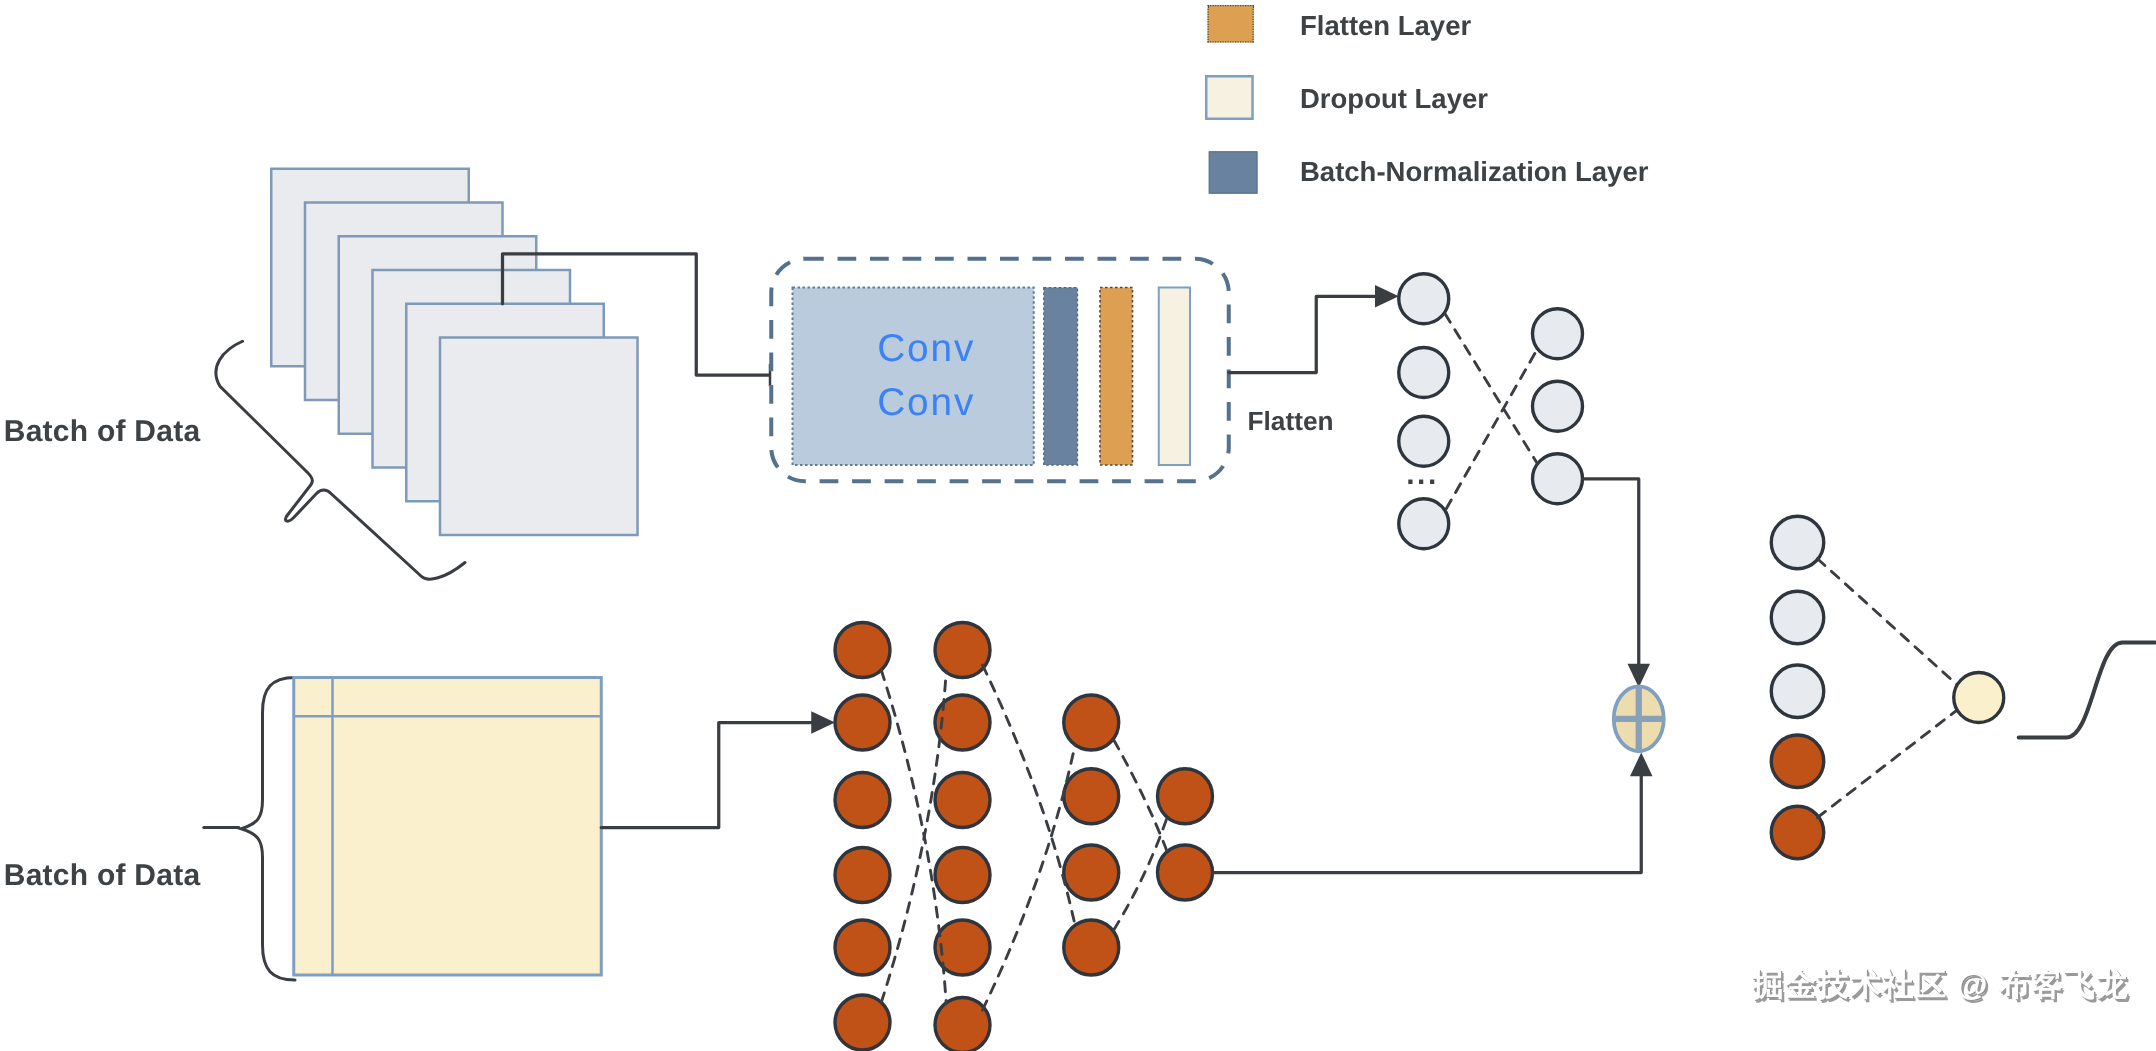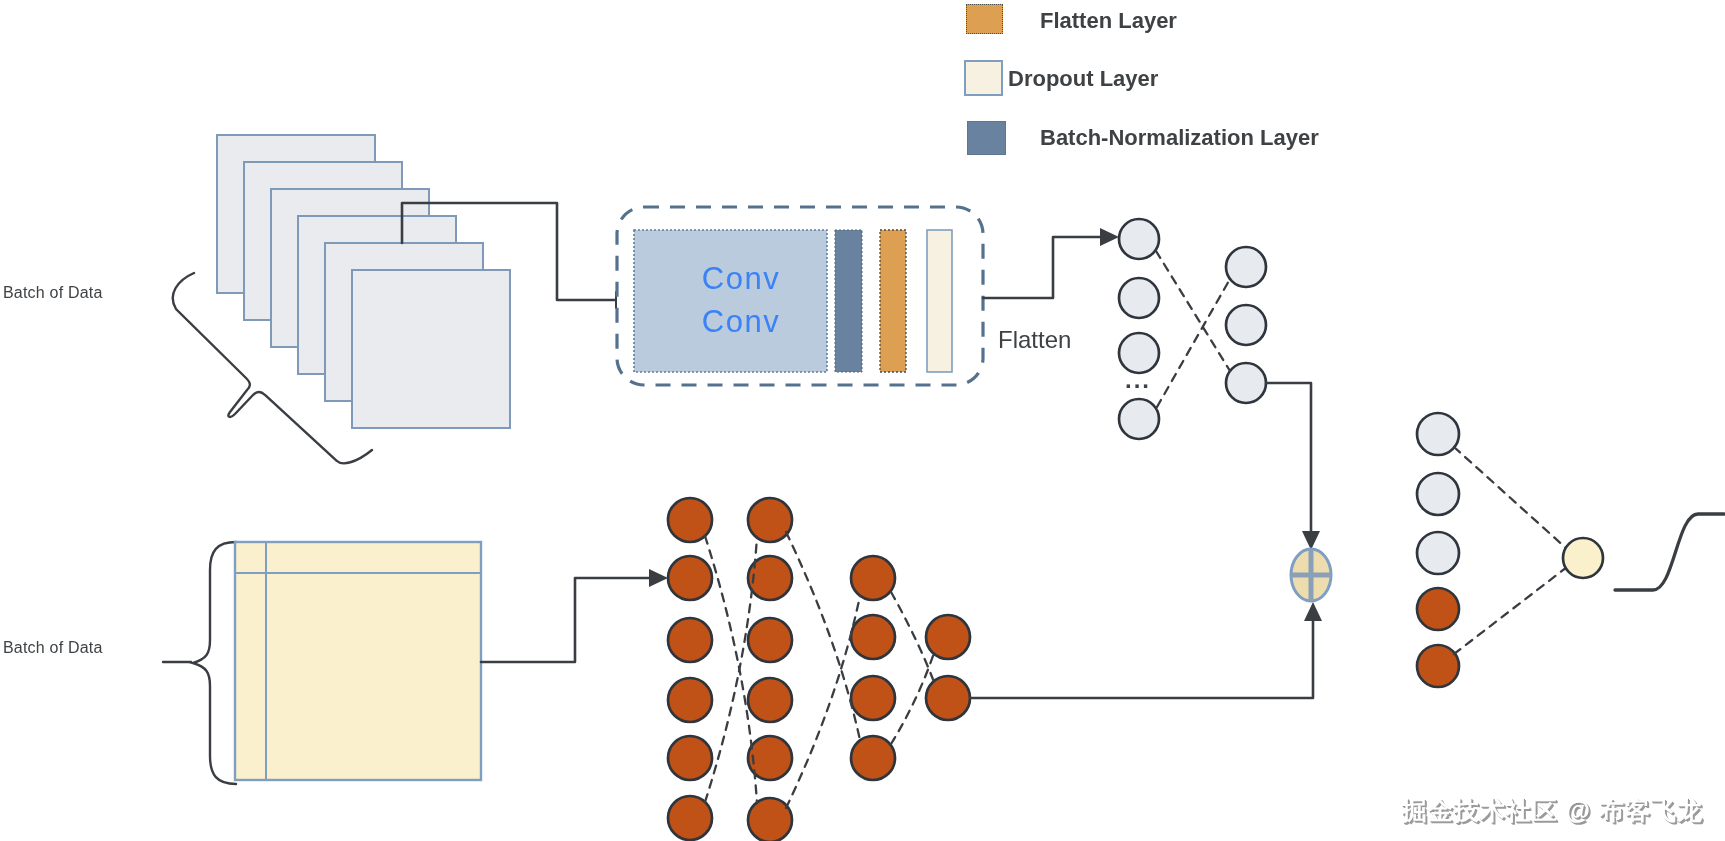--- a/index.html
+++ b/index.html
@@ -23,35 +23,35 @@
   .node-gray{fill:var(--node-gray);stroke:var(--node-stroke);stroke-width:2.7;}
   .node-orange{fill:var(--node-orange);stroke:var(--node-stroke);stroke-width:2.7;}
   .node-out{fill:var(--output-fill);stroke:var(--node-stroke);stroke-width:2.7;}
   .merge-body{fill:var(--merge-fill);stroke:var(--table-border);stroke-width:3;}
   .merge-cross{fill:none;stroke:var(--merge-cross);stroke-width:5;stroke-linecap:butt;}
   .table-body{fill:var(--table-fill);stroke:var(--table-border);stroke-width:2.4;}
   .table-line{fill:none;stroke:var(--table-border);stroke-width:2;}
 
   
   .lbl{position:absolute;color:var(--text);white-space:nowrap;}
-  .batch-lbl{font-size:16px;font-weight:400;letter-spacing:.2px;}
-  .flatten-lbl{font-size:24px;font-weight:400;}
+  .batch-lbl{font-size:24px;font-weight:700;letter-spacing:.2px;margin-top:48px;}
+  .flatten-lbl{font-size:21px;font-weight:700;}
   .conv-lbl{
     position:absolute;left:634px;top:230px;width:214px;height:142px;
     display:flex;flex-direction:column;align-items:center;justify-content:center;
     color:#3b82f6;font-size:31px;font-weight:400;letter-spacing:1.5px;line-height:1.38;
   }
   .ellipsis-lbl{font-size:24px;font-weight:700;letter-spacing:2px;text-align:center;width:40px;}
   .legend-label{font-size:22px;font-weight:600;}
   .swatch{position:absolute;box-sizing:border-box;}
   .swatch-pooling{left:966px;top:4px;width:37px;height:30px;background:var(--pooling);border:1.5px dotted #4a4a4a;}
   .swatch-dropout{left:964px;top:60px;width:39px;height:36px;background:var(--dropout);border:2px solid var(--table-border);}
   .swatch-batchnorm{left:967px;top:121px;width:39px;height:34px;background:var(--batchnorm);border:1px solid #5d7590;}
   .watermark{
-    position:absolute;right:22px;top:794px;font-size:25px;letter-spacing:1px;
+    position:absolute;right:22px;top:771px;font-size:25px;letter-spacing:1px;
     color:#ffffff;text-shadow:2px 2px 0 #9a9a9a,1px 1px 0 #8a8a8a;font-weight:600;
   }
 </style>
 </head>
 <body>
 
 <div class="stage">
 
   <svg width="1725" height="841" viewBox="0 0 1725 841">
 
@@ -174,20 +174,20 @@
     <span>Conv</span>
     <span>Conv</span>
   </div>
 
   <div class="lbl ellipsis-lbl" style="left:1118px;top:366px;">...</div>
 
   <div>
     <div class="swatch swatch-pooling"></div>
     <div class="lbl legend-label" style="left:1040px;top:8px;">Flatten Layer</div>
     <div class="swatch swatch-dropout"></div>
-    <div class="lbl legend-label" style="left:1008px;top:66px;">Dropout  Layer</div>
+    <div class="lbl legend-label" style="left:1040px;top:66px;">Dropout  Layer</div>
     <div class="swatch swatch-batchnorm"></div>
     <div class="lbl legend-label" style="left:1040px;top:125px;text-align:center;">Batch-Normalization Layer</div>
   </div>
 
   <div class="watermark">掘金技术社区 @ 布客飞龙</div>
 
 </div>
 
 </body></html>

